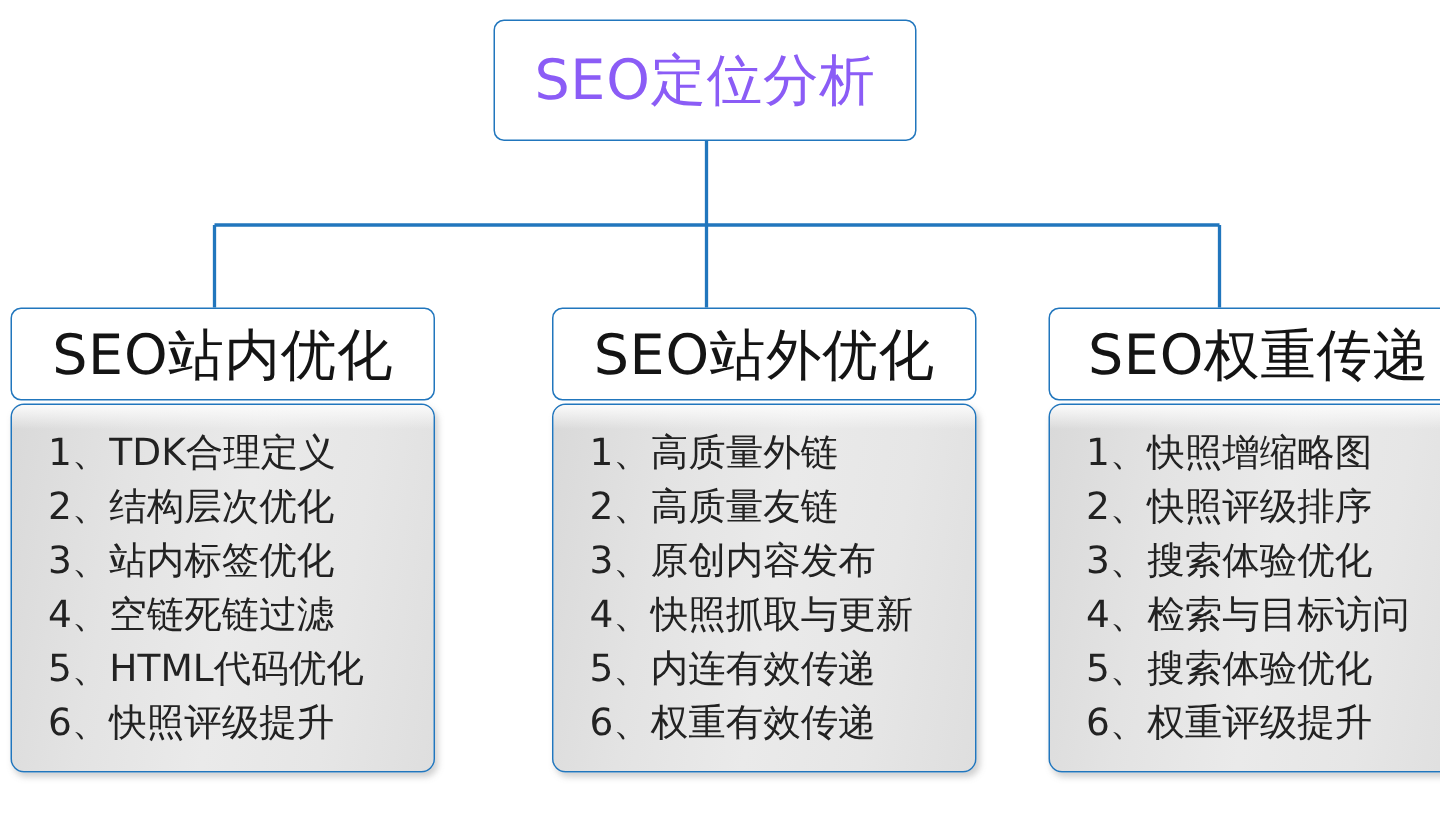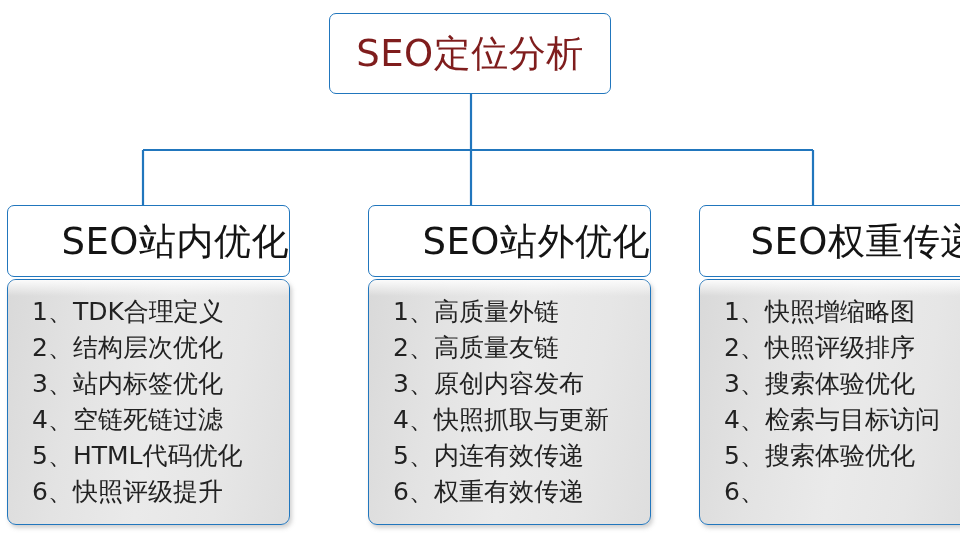--- a/index.html
+++ b/index.html
@@ -40,45 +40,45 @@
     border: 1.4px solid #2176bd;
     border-radius: 7px;
     background: #ffffff;
     display: flex;
     align-items: center;
     justify-content: center;
   }
   .root-label {
     font-size: 37px;
     line-height: 1;
-    color: #7f1d1d;
+    color: #8b5cf6;
     letter-spacing: 0.5px;
     white-space: nowrap;
   }
 
   
   .column {
     position: absolute;
     top: 205px;
     width: 283px;
   }
   .col-1 { left: 7px; }
   .col-2 { left: 336px; margin-left: 32px; }
   .col-3 { left: 699px; }
   .col-3 { width: 280px; }
 
   .col-header {
     box-sizing: border-box;
-    height: 72px;
+    height: 62px;
     border: 1.4px solid #2176bd;
     border-radius: 7px;
     background: #ffffff;
     display: flex;
     align-items: center;
-    justify-content: flex-end;
+    justify-content: center;
   }
   .col-header-label {
     font-size: 37px;
     line-height: 1;
     color: #141414;
     white-space: nowrap;
     letter-spacing: 0.5px;
   }
 
   .col-body {
@@ -236,18 +236,19 @@
         <li class="item">
           <span class="item-num">4、</span>
           <span class="item-text">检索与目标访问</span>
         </li>
         <li class="item">
           <span class="item-num">5、</span>
           <span class="item-text">搜索体验优化</span>
         </li>
         <li class="item">
           <span class="item-num">6、</span>
+          <span class="item-text">权重评级提升</span>
         </li>
       </ul>
     </div>
   </div>
 
 </div>
 
 </body></html>

